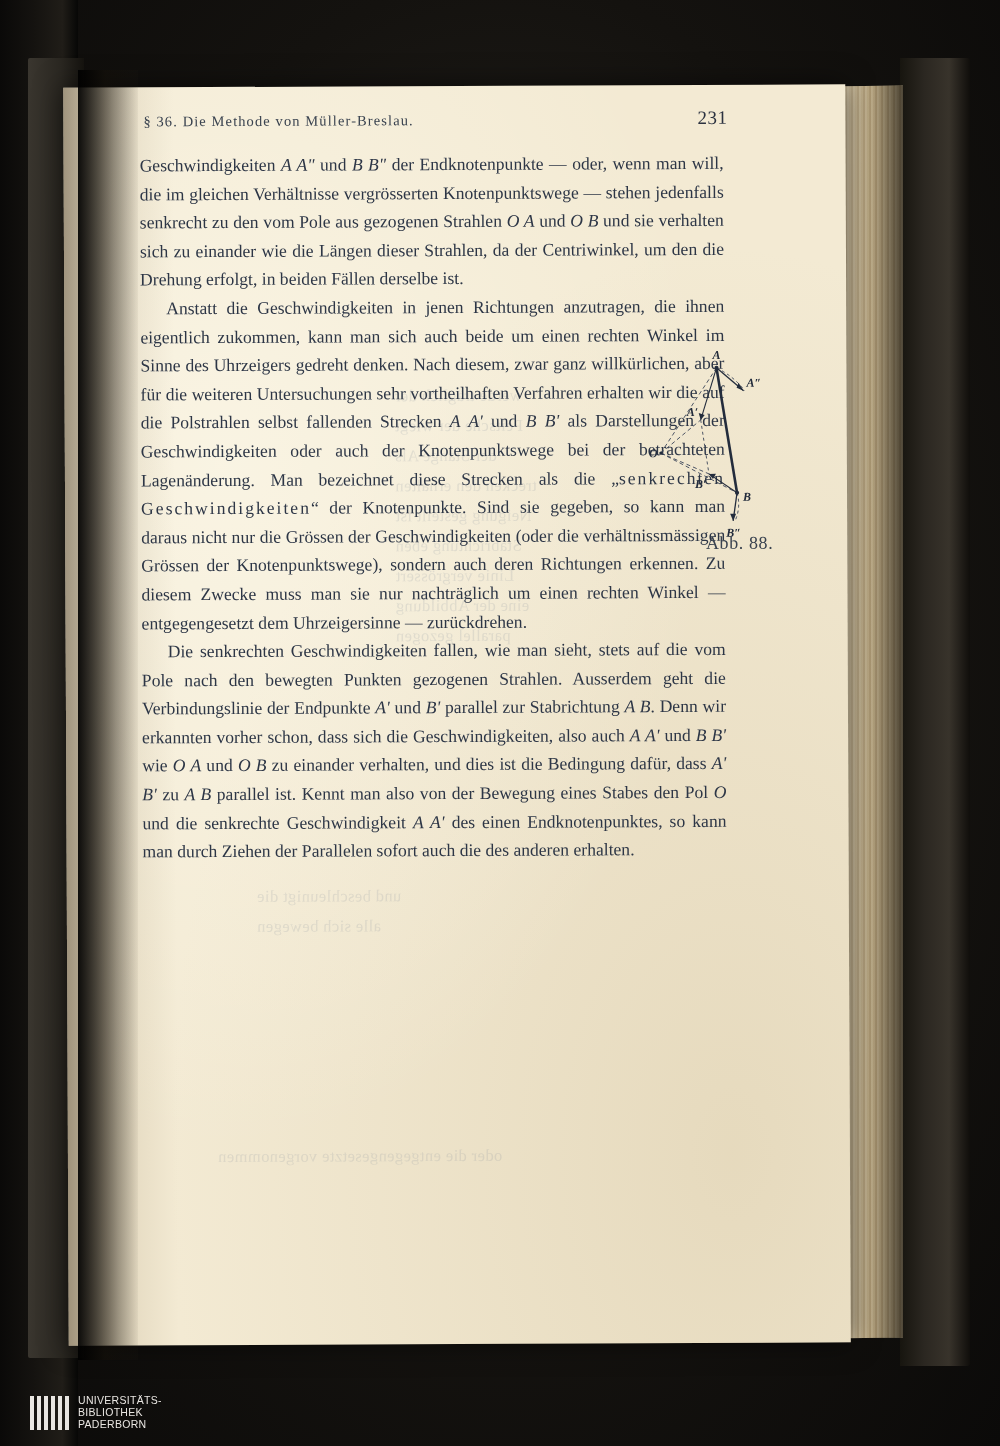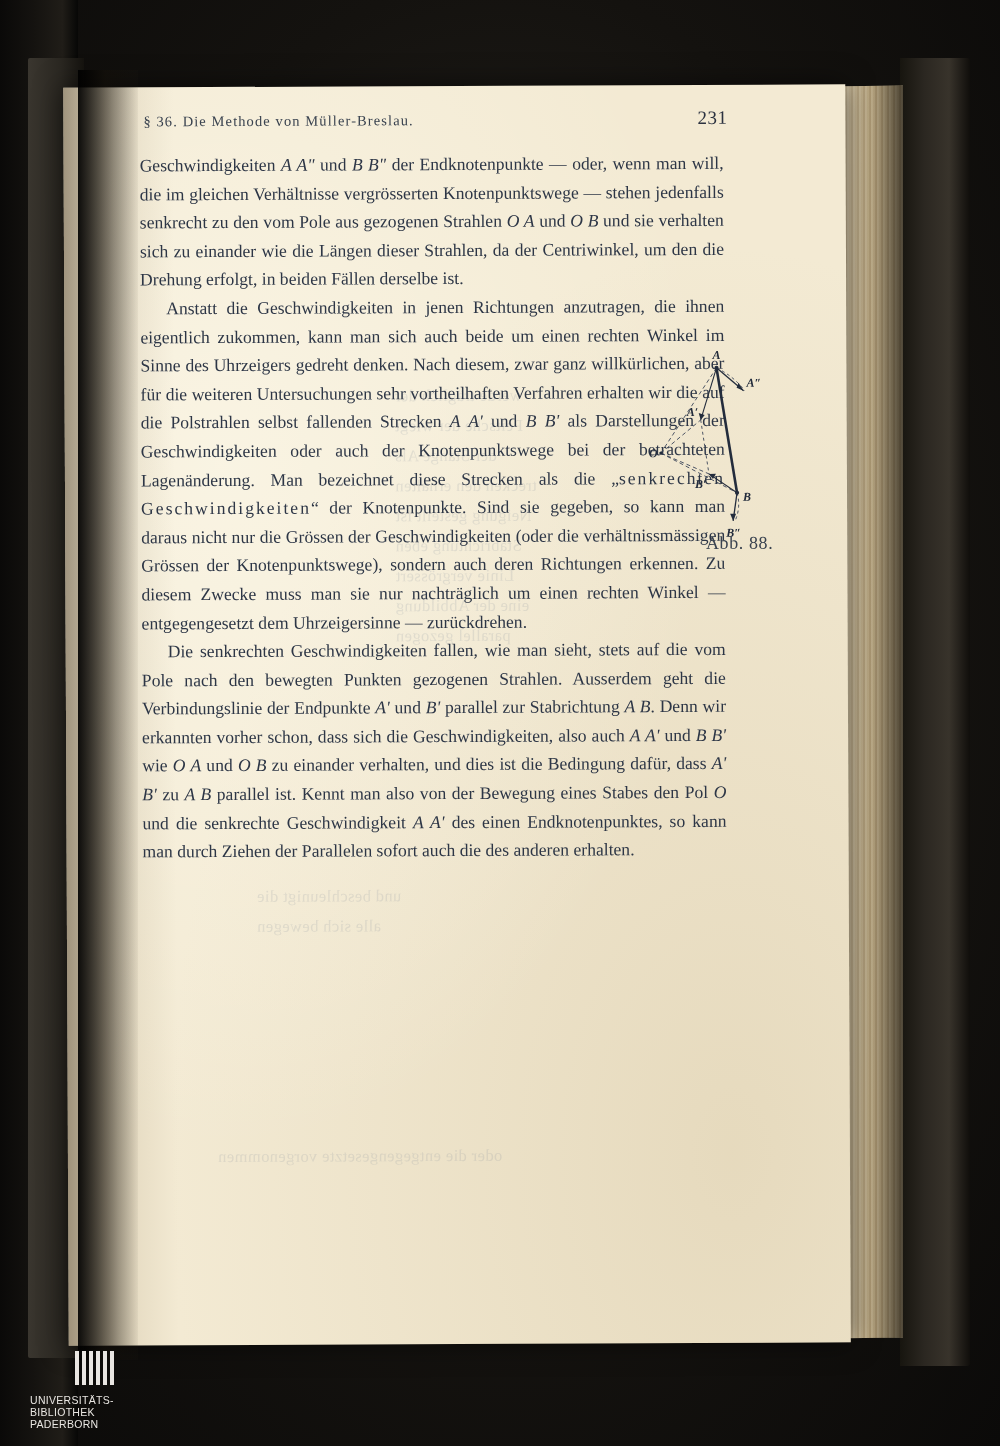--- a/index.html
+++ b/index.html
@@ -185,21 +185,20 @@
 
   
   .watermark {
     position: absolute;
     left: 30px;
     bottom: 16px;
     display: flex;
     align-items: flex-end;
     gap: 9px;
     z-index: 20;
-    flex-direction: column;
   }
   .wm-bars {
     display: flex;
     align-items: flex-end;
     gap: 3px;
     height: 34px;
   }
   .wm-bars i {
     display: block;
     width: 4px;

